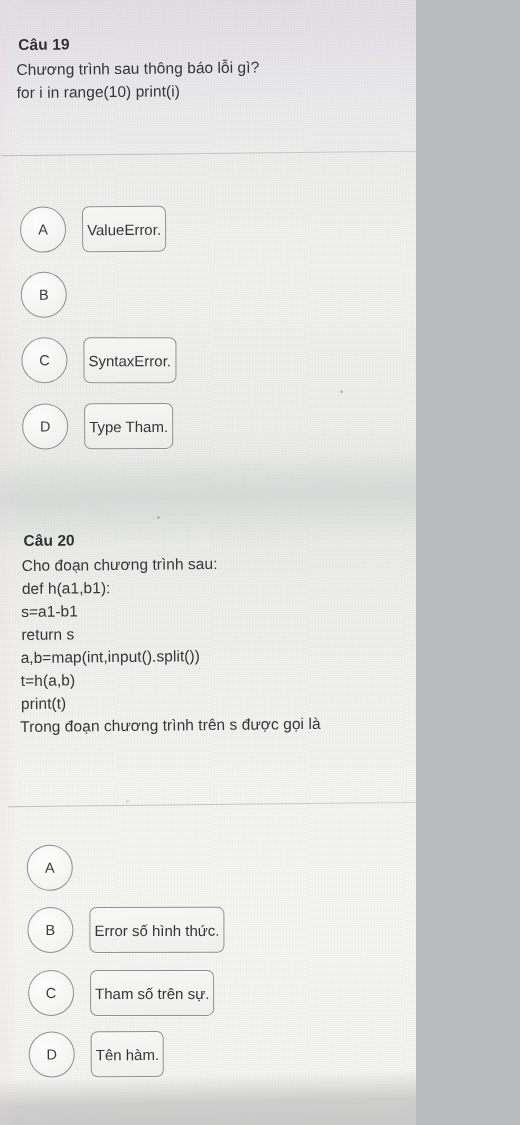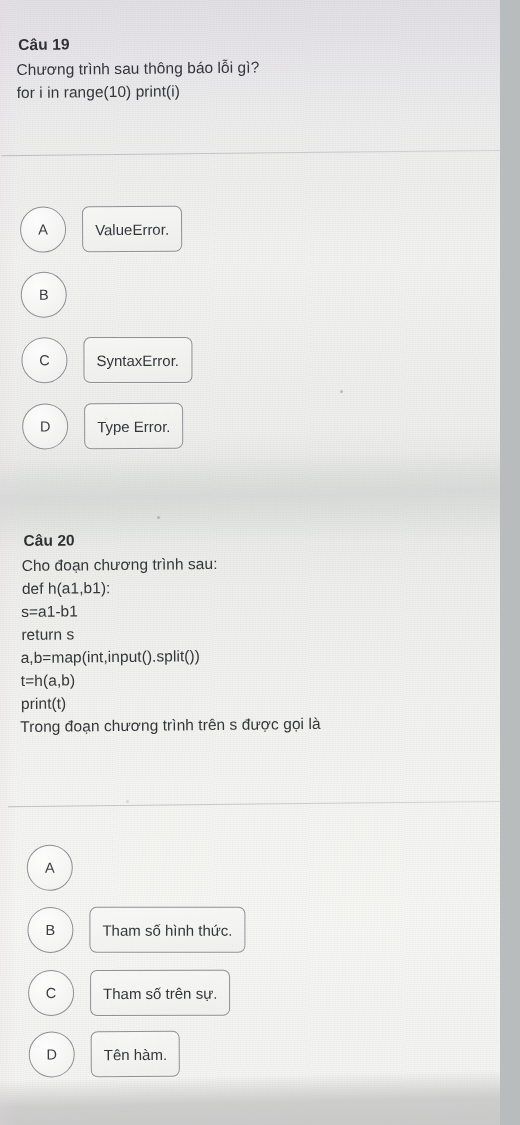--- a/index.html
+++ b/index.html
@@ -5,21 +5,21 @@
   html, body {
     margin: 0;
     padding: 0;
     background: #b9bcbd;
   }
   body {
     font-family: "Liberation Sans", sans-serif;
   }
   #screen {
     position: relative;
-    width: 500px;
+    width: 416px;
     height: 1125px;
     overflow: hidden;
     background: #e9e9ea;
   }
 
   
   .paper {
     position: absolute;
     inset: -40px -30px -30px -30px;
     background:
@@ -120,21 +120,21 @@
     box-shadow: 0 0 1px rgba(255,255,255,0.6);
   }
   .opt-box {
     margin-left: 16px;
     min-height: 44px;
     border: 1px solid #8e9297;
     border-radius: 7px;
     background: linear-gradient(175deg, rgba(248,248,247,0.80), rgba(237,238,236,0.60));
     display: flex;
     align-items: center;
-    padding: 0 12px;
+    padding: 0 4px;
     font-size: 15px;
     color: #333539;
     white-space: nowrap;
     box-shadow: 0 1px 1px rgba(255,255,255,0.45);
   }
 
   
   .skew1 { transform: rotate(0.25deg); }
   .skew2 { transform: rotate(0.55deg); }
   .skew3 { transform: rotate(0.35deg); }
@@ -193,21 +193,21 @@
       <div class="opt-box">
         <span>SyntaxError.</span>
       </div>
     </div>
 
     <div class="opt-row skew3" style="left:18px;top:404px;">
       <div class="opt-circle">
         <span>D</span>
       </div>
       <div class="opt-box">
-        <span>Type Error.</span>
+        <span>Type Tham.</span>
       </div>
     </div>
 
     <div class="q-block" style="top:532px;">
       <div class="q-title" style="margin-left:18px;">Câu 20</div>
       <div class="q-line" style="margin-left:16px;margin-top:4px;">Cho đoạn chương trình sau:</div>
       <div class="q-line" style="margin-left:16px;">def h(a1,b1):</div>
       <div class="q-line" style="margin-left:15px;">s=a1-b1</div>
       <div class="q-line" style="margin-left:15px;">return s</div>
       <div class="q-line" style="margin-left:14px;">a,b=map(int,input().split())</div>
@@ -222,21 +222,21 @@
       <div class="opt-circle">
         <span>A</span>
       </div>
     </div>
 
     <div class="opt-row skew2" style="left:18px;top:908px;">
       <div class="opt-circle">
         <span>B</span>
       </div>
       <div class="opt-box">
-        <span>Tham số hình thức.</span>
+        <span>Error số hình thức.</span>
       </div>
     </div>
 
     <div class="opt-row skew2" style="left:18px;top:971px;">
       <div class="opt-circle">
         <span>C</span>
       </div>
       <div class="opt-box">
         <span>Tham số trên sự.</span>
       </div>

